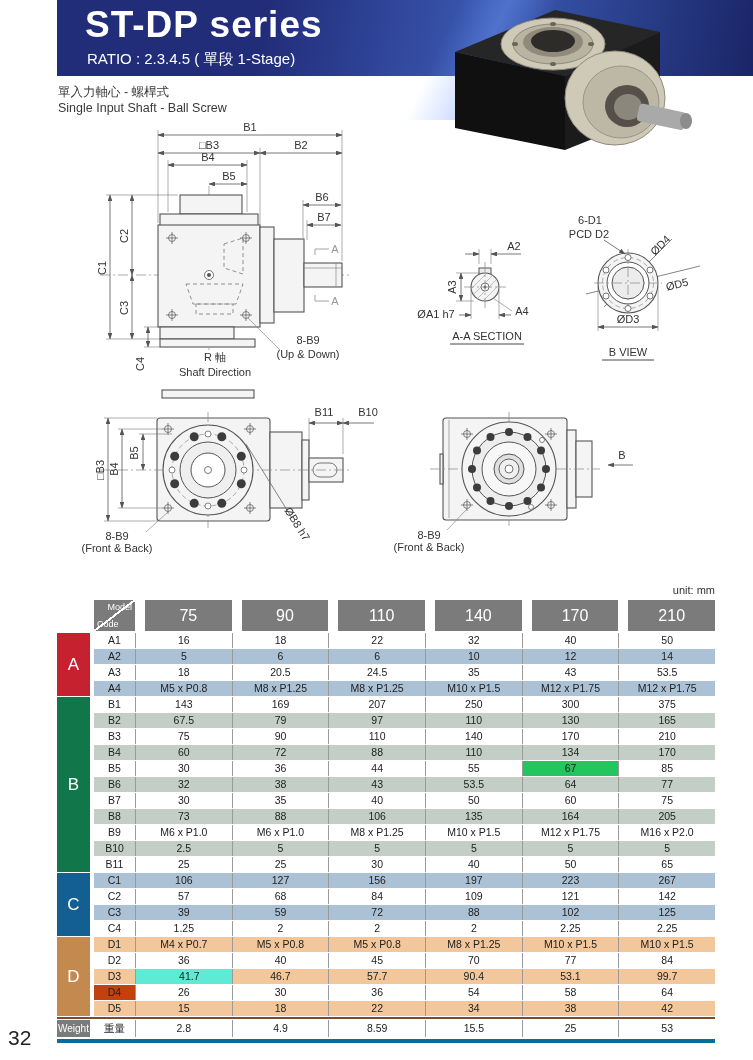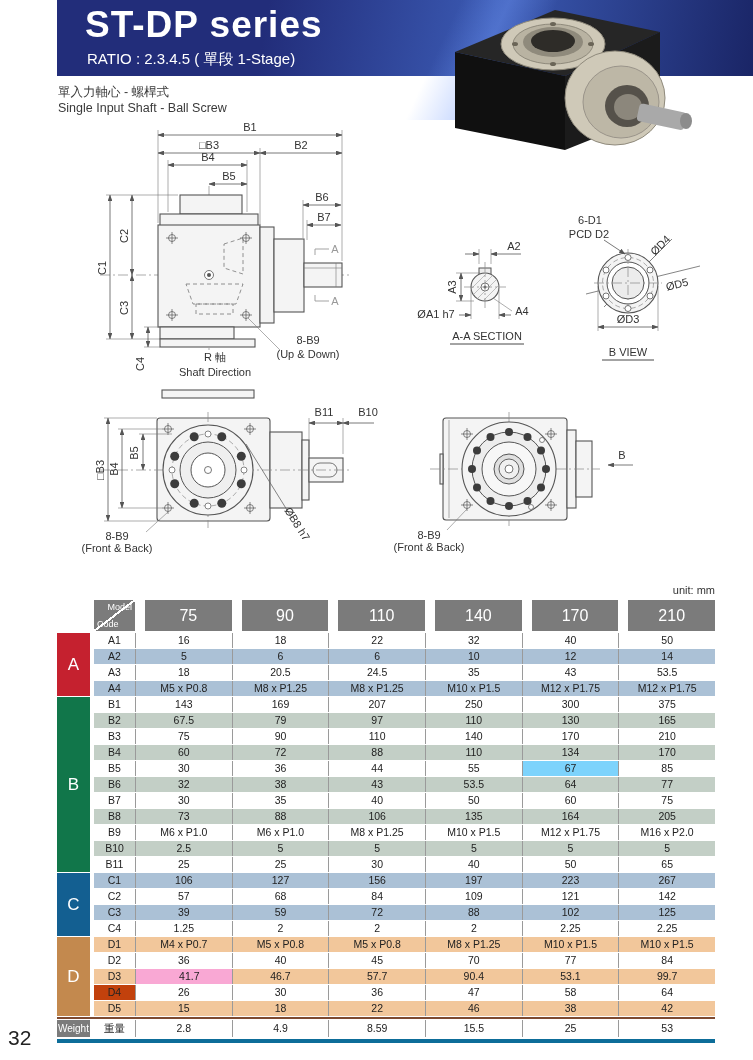--- a/index.html
+++ b/index.html
@@ -425,21 +425,21 @@
       <div class="cell val" style="grid-area: 8 / 5; background: rgb(195, 207, 198);">72</div>
       <div class="cell val" style="grid-area: 8 / 6; background: rgb(195, 207, 198);">88</div>
       <div class="cell val" style="grid-area: 8 / 7; background: rgb(195, 207, 198);">110</div>
       <div class="cell val" style="grid-area: 8 / 8; background: rgb(195, 207, 198);">134</div>
       <div class="cell val" style="grid-area: 8 / 9; background: rgb(195, 207, 198);">170</div>
       <div class="cell" style="grid-area: 9 / 3; background: rgb(255, 255, 255);">B5</div>
       <div class="cell val" style="grid-area: 9 / 4; background: rgb(255, 255, 255);">30</div>
       <div class="cell val" style="grid-area: 9 / 5; background: rgb(255, 255, 255);">36</div>
       <div class="cell val" style="grid-area: 9 / 6; background: rgb(255, 255, 255);">44</div>
       <div class="cell val" style="grid-area: 9 / 7; background: rgb(255, 255, 255);">55</div>
-      <div class="cell val" style="grid-area: 9 / 8; background: #7dd3fc; text-align: center;">67</div>
+      <div class="cell val" style="grid-area: 9 / 8; background: #22c55e; text-align: center;">67</div>
       <div class="cell val" style="grid-area: 9 / 9; background: rgb(255, 255, 255);">85</div>
       <div class="cell" style="grid-area: 10 / 3; background: rgb(195, 207, 198);">B6</div>
       <div class="cell val" style="grid-area: 10 / 4; background: rgb(195, 207, 198);">32</div>
       <div class="cell val" style="grid-area: 10 / 5; background: rgb(195, 207, 198);">38</div>
       <div class="cell val" style="grid-area: 10 / 6; background: rgb(195, 207, 198);">43</div>
       <div class="cell val" style="grid-area: 10 / 7; background: rgb(195, 207, 198);">53.5</div>
       <div class="cell val" style="grid-area: 10 / 8; background: rgb(195, 207, 198);">64</div>
       <div class="cell val" style="grid-area: 10 / 9; background: rgb(195, 207, 198);">77</div>
       <div class="cell" style="grid-area: 11 / 3; background: rgb(255, 255, 255);">B7</div>
       <div class="cell val" style="grid-area: 11 / 4; background: rgb(255, 255, 255);">30</div>
@@ -514,38 +514,38 @@
       <div class="cell val" style="grid-area: 20 / 8; background: rgb(242, 199, 155);">M10 x P1.5</div>
       <div class="cell val" style="grid-area: 20 / 9; background: rgb(242, 199, 155);">M10 x P1.5</div>
       <div class="cell" style="grid-area: 21 / 3; background: rgb(255, 255, 255);">D2</div>
       <div class="cell val" style="grid-area: 21 / 4; background: rgb(255, 255, 255);">36</div>
       <div class="cell val" style="grid-area: 21 / 5; background: rgb(255, 255, 255);">40</div>
       <div class="cell val" style="grid-area: 21 / 6; background: rgb(255, 255, 255);">45</div>
       <div class="cell val" style="grid-area: 21 / 7; background: rgb(255, 255, 255);">70</div>
       <div class="cell val" style="grid-area: 21 / 8; background: rgb(255, 255, 255);">77</div>
       <div class="cell val" style="grid-area: 21 / 9; background: rgb(255, 255, 255);">84</div>
       <div class="cell" style="grid-area: 22 / 3; background: rgb(242, 199, 155);">D3</div>
-      <div class="cell val" style="grid-area: 22 / 4; background: #f9a8d4; padding-left: 11px;">41.7</div>
+      <div class="cell val" style="grid-area: 22 / 4; background: #5eead4; padding-left: 11px;">41.7</div>
       <div class="cell val" style="grid-area: 22 / 5; background: rgb(242, 199, 155);">46.7</div>
       <div class="cell val" style="grid-area: 22 / 6; background: rgb(242, 199, 155);">57.7</div>
       <div class="cell val" style="grid-area: 22 / 7; background: rgb(242, 199, 155);">90.4</div>
       <div class="cell val" style="grid-area: 22 / 8; background: rgb(242, 199, 155);">53.1</div>
       <div class="cell val" style="grid-area: 22 / 9; background: rgb(242, 199, 155);">99.7</div>
       <div class="cell" style="grid-area: 23 / 3; background: #c2410c;">D4</div>
       <div class="cell val" style="grid-area: 23 / 4; background: rgb(255, 255, 255);">26</div>
       <div class="cell val" style="grid-area: 23 / 5; background: rgb(255, 255, 255);">30</div>
       <div class="cell val" style="grid-area: 23 / 6; background: rgb(255, 255, 255);">36</div>
-      <div class="cell val" style="grid-area: 23 / 7; background: rgb(255, 255, 255);">47</div>
+      <div class="cell val" style="grid-area: 23 / 7; background: rgb(255, 255, 255);">54</div>
       <div class="cell val" style="grid-area: 23 / 8; background: rgb(255, 255, 255);">58</div>
       <div class="cell val" style="grid-area: 23 / 9; background: rgb(255, 255, 255);">64</div>
       <div class="cell" style="grid-area: 24 / 3; background: rgb(242, 199, 155);">D5</div>
       <div class="cell val" style="grid-area: 24 / 4; background: rgb(242, 199, 155);">15</div>
       <div class="cell val" style="grid-area: 24 / 5; background: rgb(242, 199, 155);">18</div>
       <div class="cell val" style="grid-area: 24 / 6; background: rgb(242, 199, 155);">22</div>
-      <div class="cell val" style="grid-area: 24 / 7; background: rgb(242, 199, 155);">46</div>
+      <div class="cell val" style="grid-area: 24 / 7; background: rgb(242, 199, 155);">34</div>
       <div class="cell val" style="grid-area: 24 / 8; background: rgb(242, 199, 155);">38</div>
       <div class="cell val" style="grid-area: 24 / 9; background: rgb(242, 199, 155);">42</div>
     </div>
   <div class="brown-line"></div>
   <div class="wrow">
     <div class="wlabel">Weight</div>
     <div class="wgap"></div>
     <div class="wcode">重量</div>
 
   <div class="wval">2.8</div>

